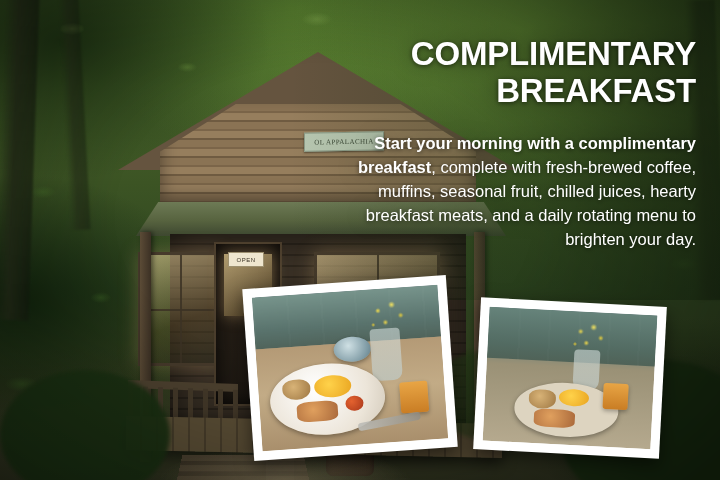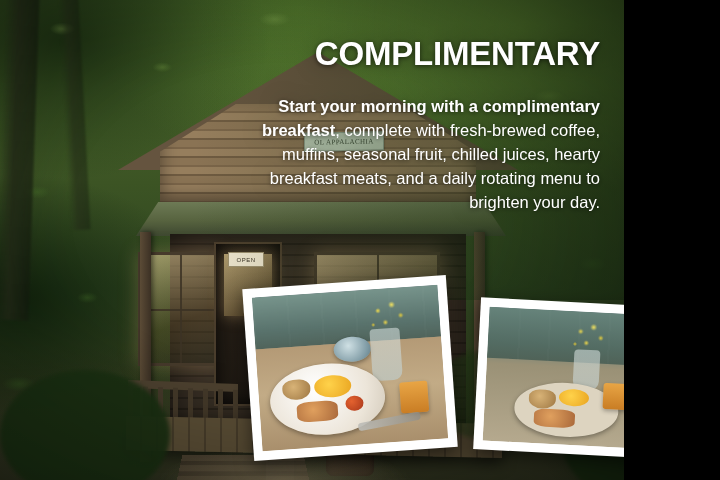--- a/index.html
+++ b/index.html
@@ -2,21 +2,21 @@
 <html><head>
 <meta charset="utf-8">
 <style>
   html, body {
     margin: 0;
     padding: 0;
     background: #000;
   }
   #stage {
     position: relative;
-    width: 624px;
+    width: 720px;
     height: 480px;
     overflow: hidden;
     font-family: "Liberation Sans", sans-serif;
     background: #0d1408;
   }
 
   
   .bg {
     position: absolute;
     inset: 0;
@@ -461,20 +461,21 @@
   <div class="shrub s1"></div>
   <div class="shrub s2"></div>
   <div class="shrub s3"></div>
 
   <div class="right-scrim"></div>
   <div class="vignette"></div>
 
   <div class="copy">
     <div class="headline">
       <span class="l1">COMPLIMENTARY</span>
+      <span class="l2">BREAKFAST</span>
     </div>
     <div class="body">
       <b>Start your morning with a complimentary breakfast</b><span>, complete with fresh-brewed coffee, muffins, seasonal fruit, chilled juices, hearty breakfast meats, and a daily rotating menu to brighten your day.</span>
     </div>
   </div>
 
   <div class="card card-left">
     <div class="photo">
       <div class="bfA">
         <div class="win"></div>

